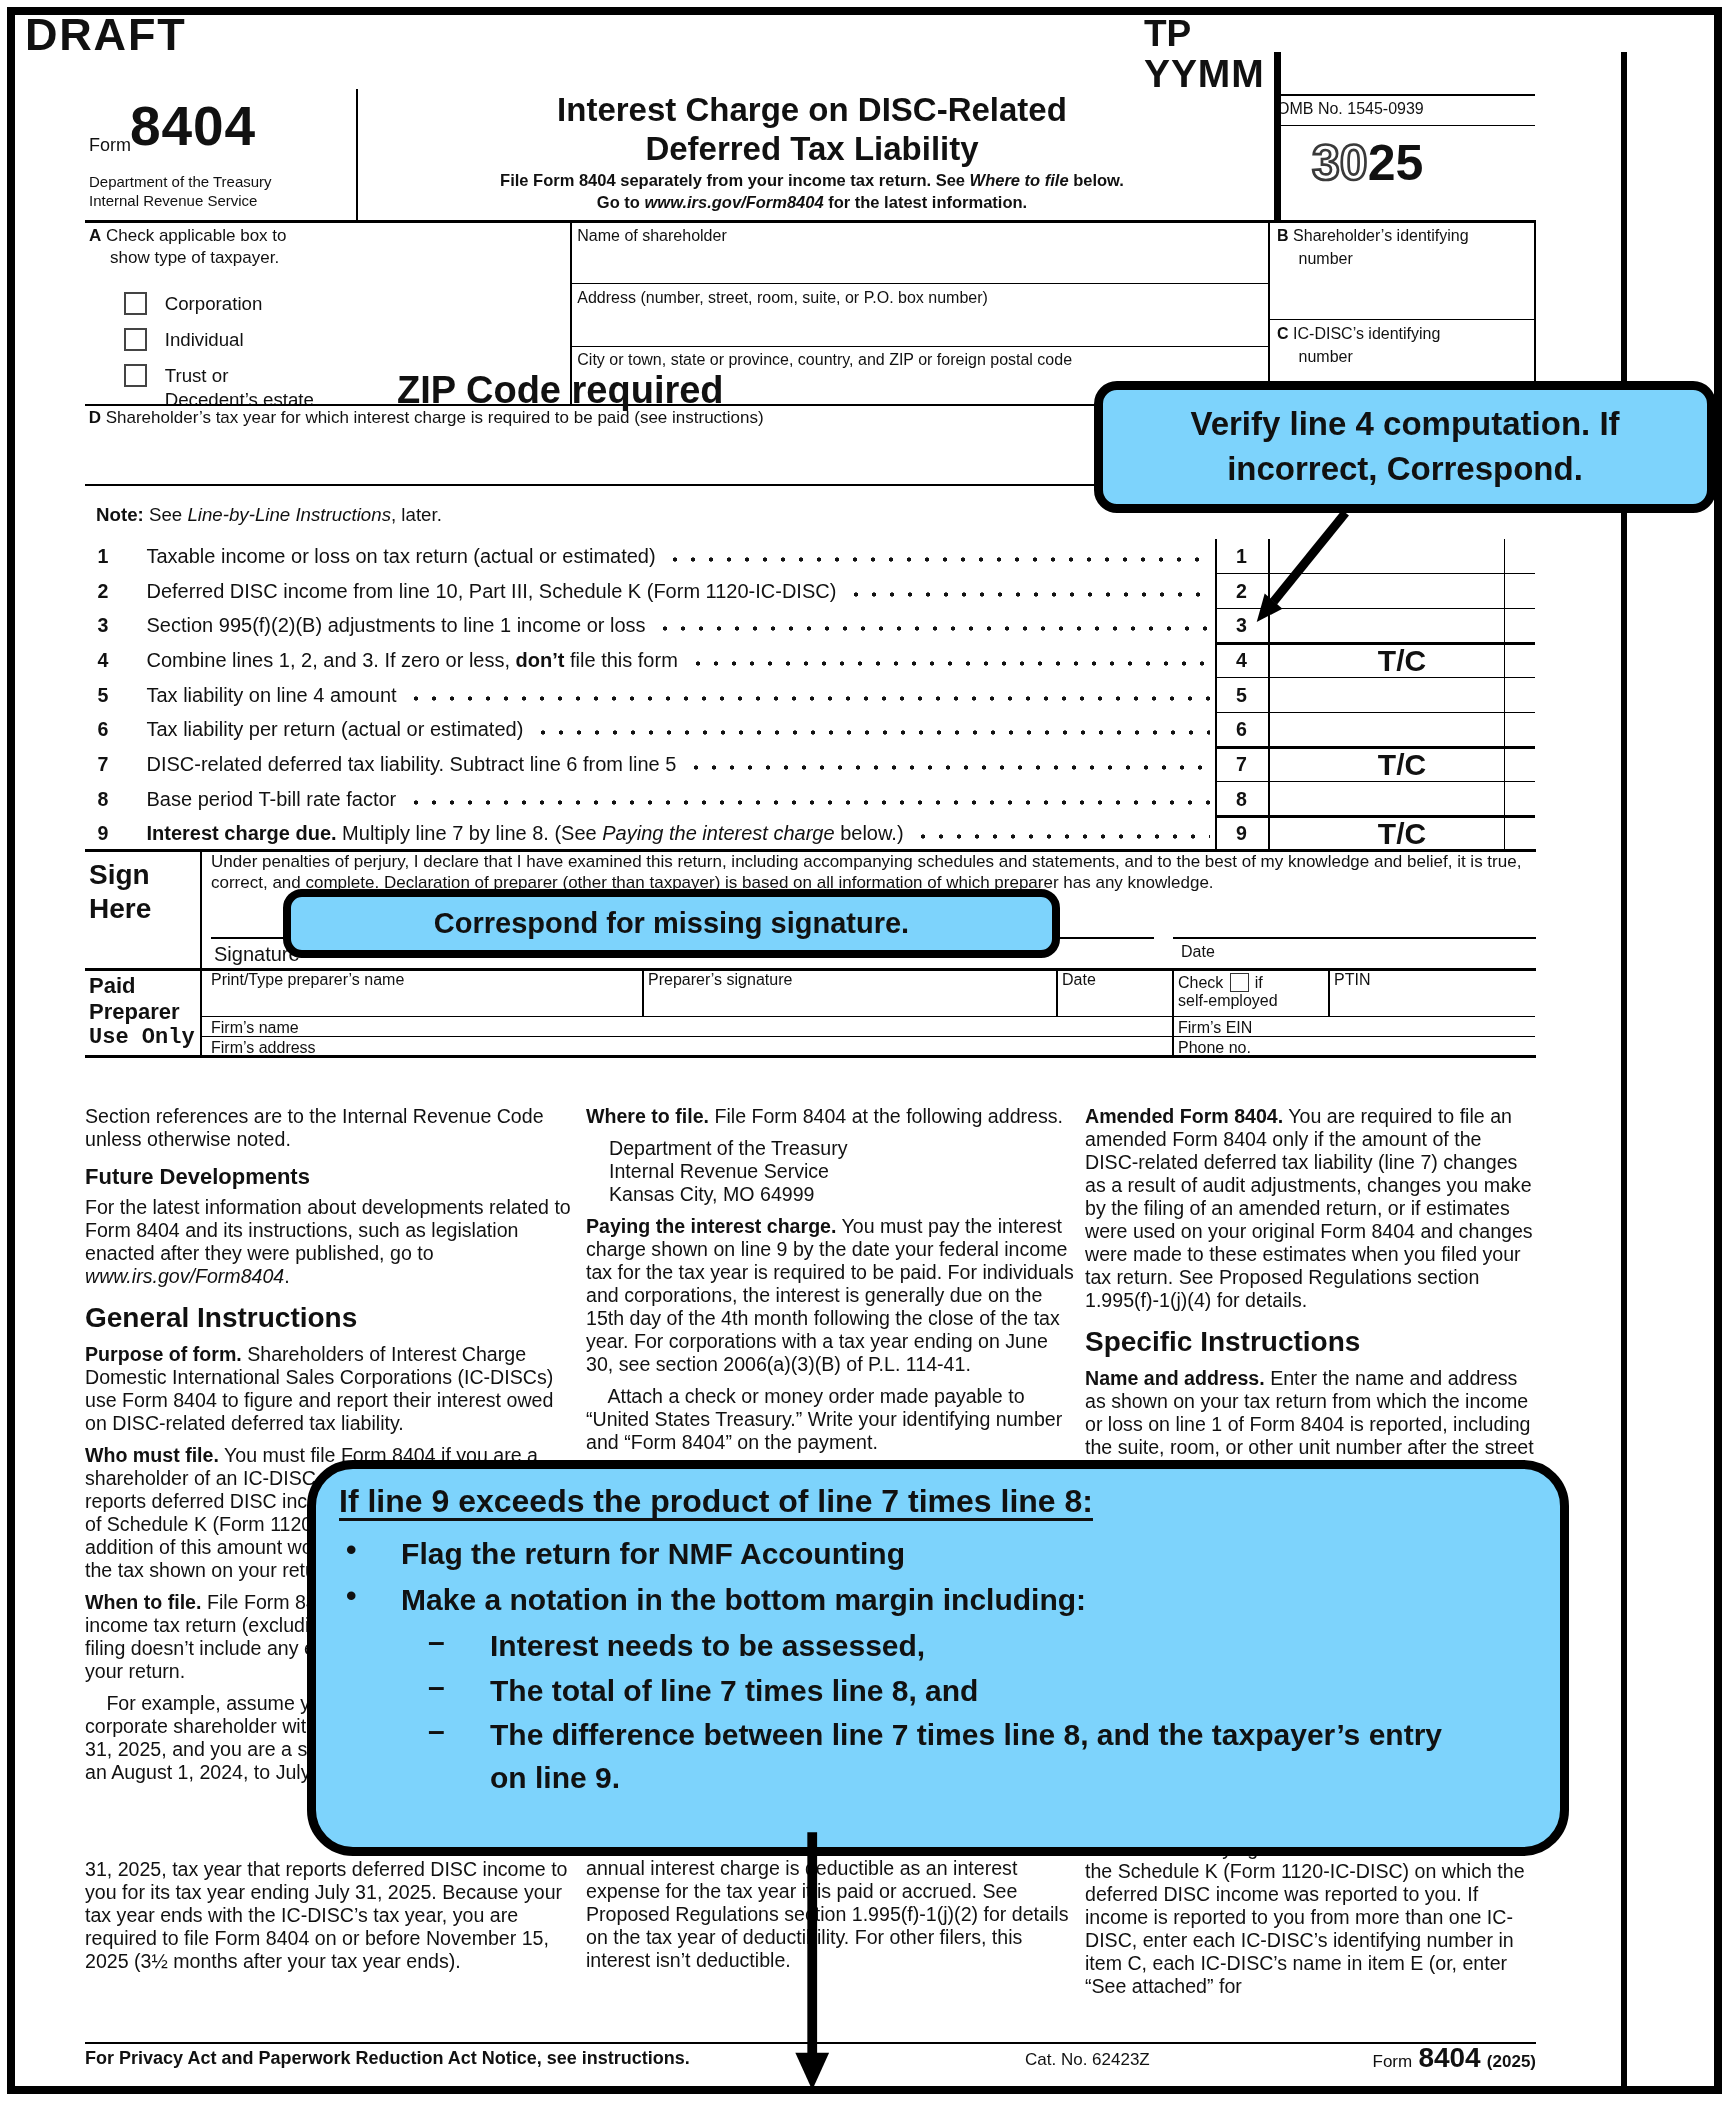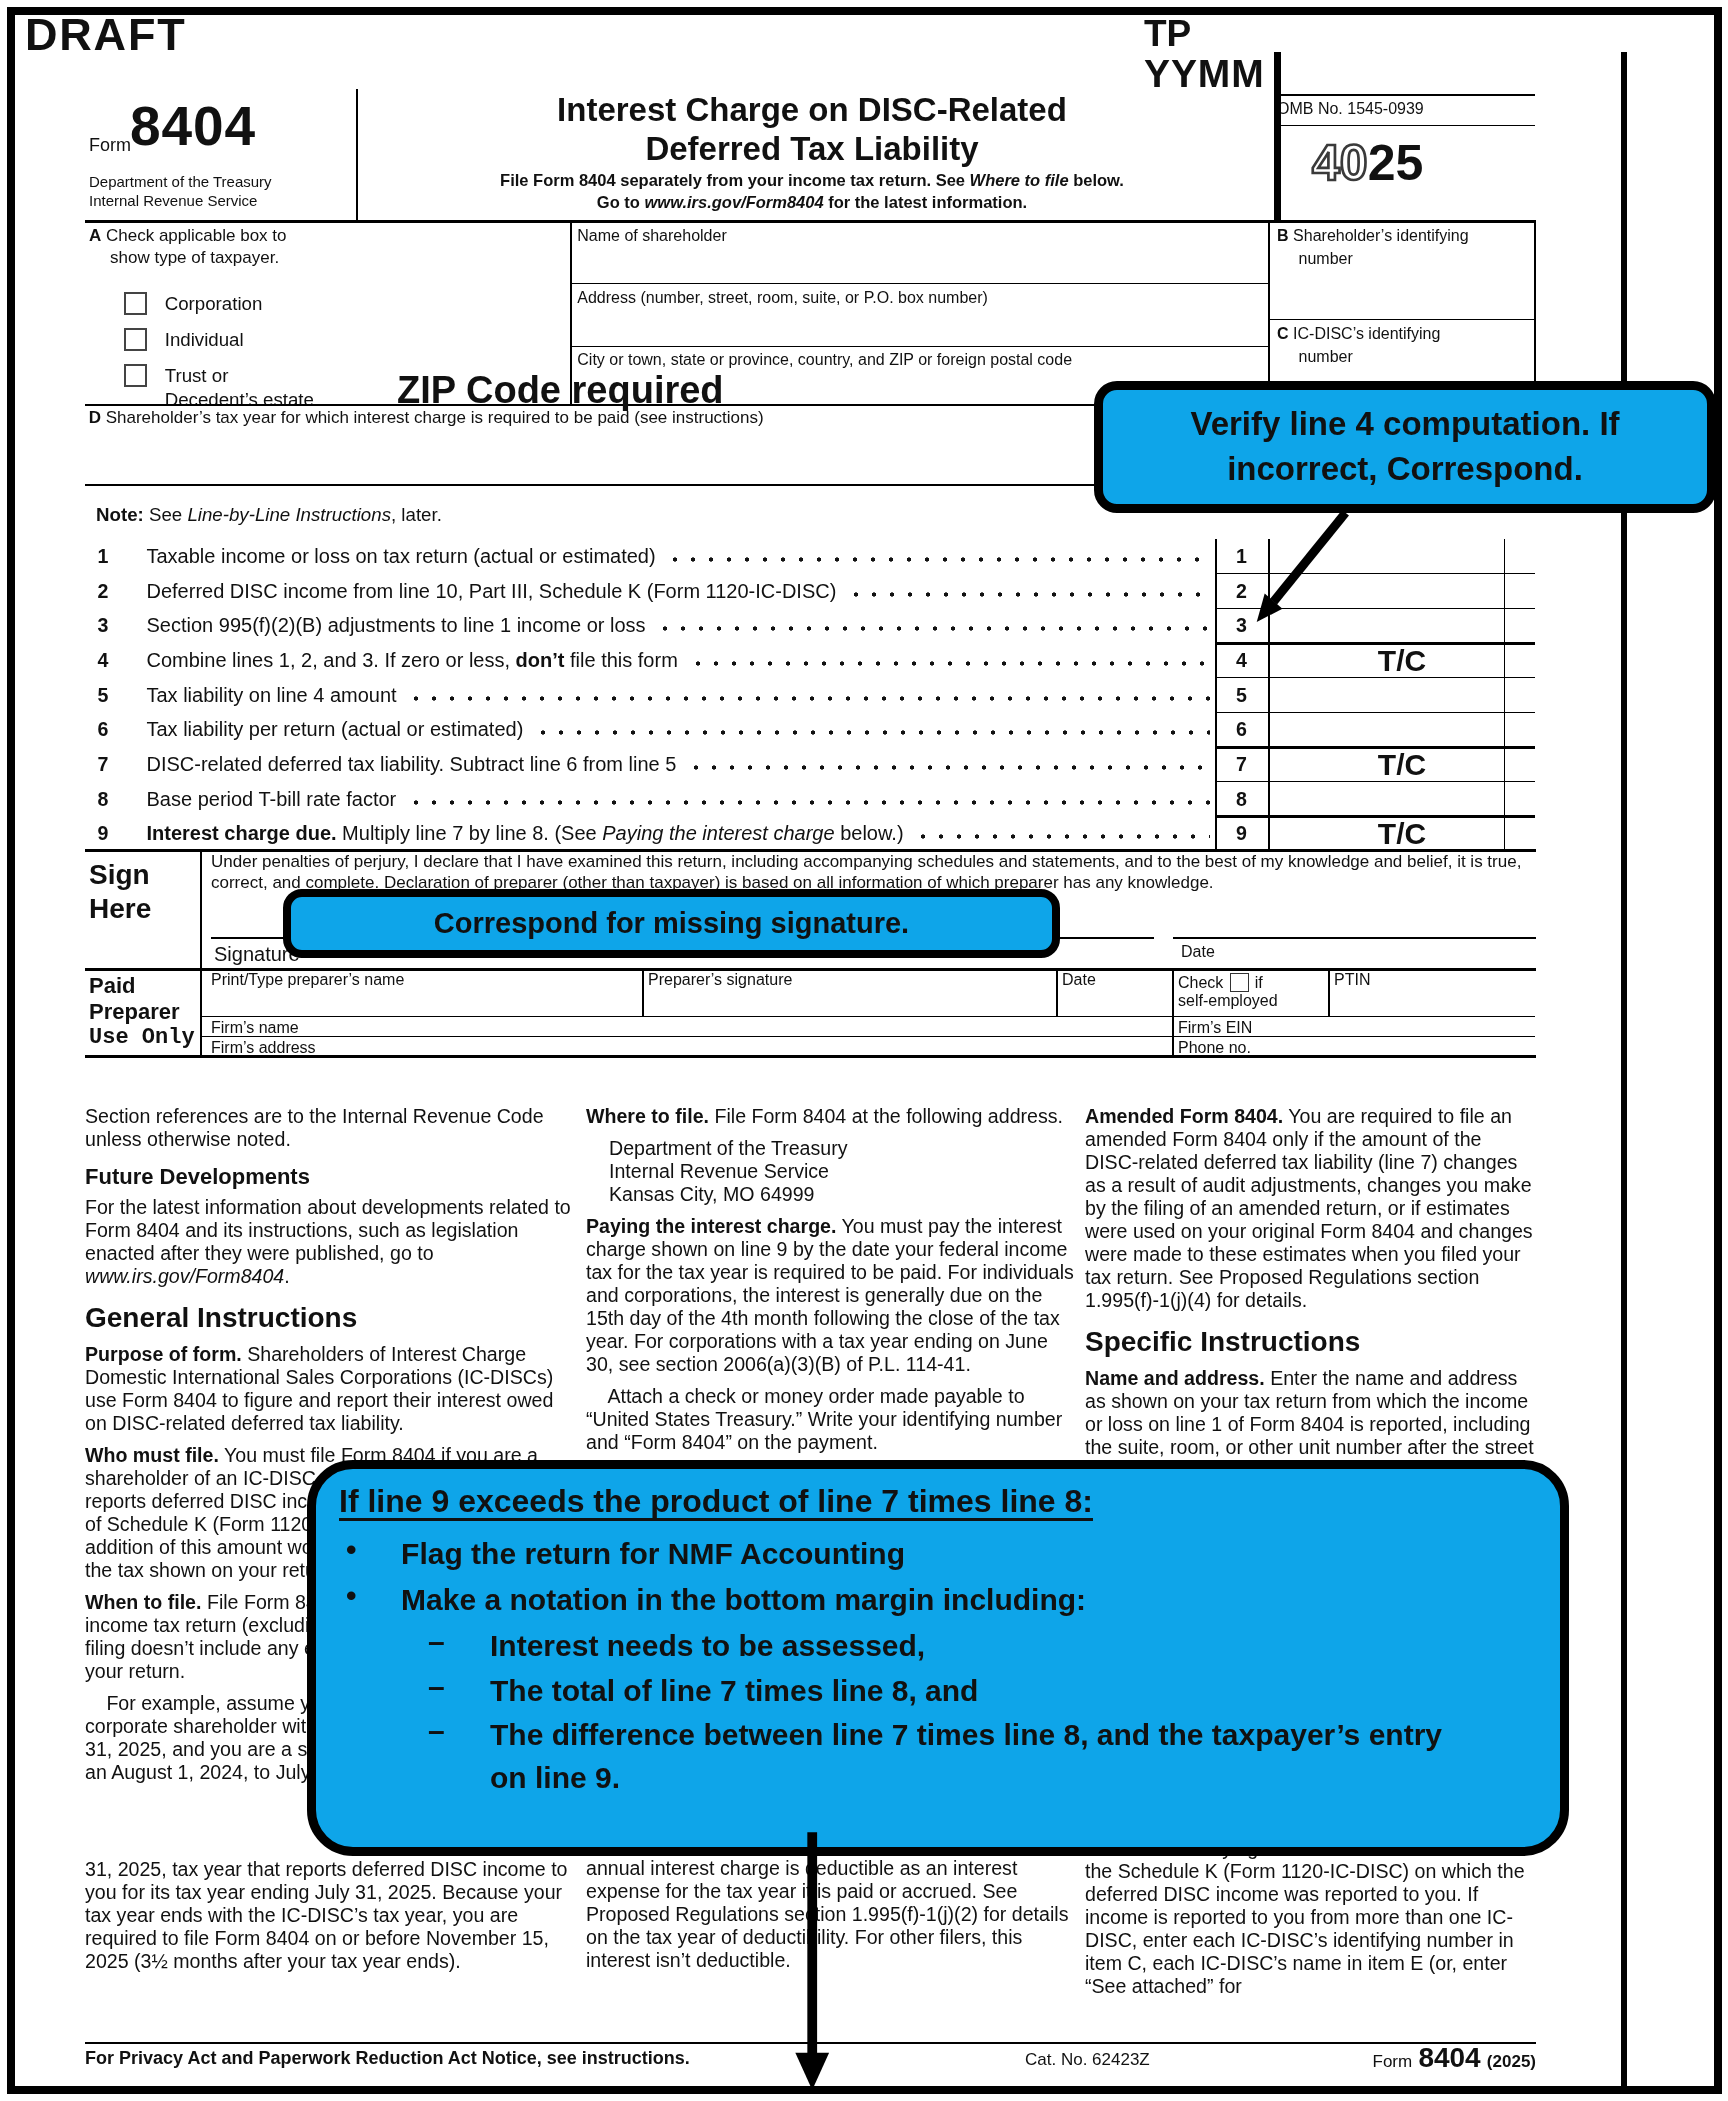--- a/index.html
+++ b/index.html
@@ -49,21 +49,21 @@
   #here-word{left:89px;top:893px;font-size:28px;font-weight:bold;}
   #perjury{left:211px;top:852px;width:1321px;font-size:17px;line-height:20.5px;}
   #sig-label{left:214px;top:943px;font-size:20px;}
   #sigdate-label{left:1181px;top:943px;font-size:16px;}
   #paid-word{left:89px;top:973px;font-size:22px;font-weight:bold;}
   #preparer-word{left:89px;top:999px;font-size:22px;font-weight:bold;}
   #useonly-word{left:89px;top:1025px;font-size:22px;font-weight:bold;font-family:Liberation Mono, monospace;}
   .prep-label{font-size:16px;}
   .mini-box{display:inline-block;width:17px;height:17px;border:1.8px solid #333;vertical-align:-3.6px;margin:0 6.2px;}
   
-  .callout{position:absolute;background:#0ea5e9;border:9px solid #000;z-index:5;}
+  .callout{position:absolute;background:#7dd3fc;border:9px solid #000;z-index:5;}
   #sig-callout{left:283px;top:889px;width:761px;height:53px;border-radius:19px;border-width:8px;
                display:flex;align-items:center;justify-content:center;font-size:29px;font-weight:bold;}
   #verify-callout{left:1094px;top:381px;width:604px;height:114px;border-radius:23px;
                   display:flex;flex-direction:column;align-items:center;justify-content:center;
                   font-size:33px;font-weight:bold;line-height:1.35;text-align:center;}
   #box-callout{left:307px;top:1460px;width:1198px;height:364px;border-radius:46px;border-width:9.8px;
                padding:14.3px 23px 0 23px;}
   #box-heading{font-size:32px;font-weight:bold;text-decoration:underline;text-decoration-thickness:2.7px;text-underline-offset:6.2px;margin-bottom:12.5px;}
   .b-row{display:flex;margin-bottom:3.6px;}
   .b-marker{width:55px;font-size:30px;font-weight:bold;flex:0 0 auto;padding-left:7.1px;}
@@ -100,21 +100,21 @@
   <span class="abs" id="form-word">Form</span>
   <span class="abs" id="form-number">8404</span>
   <span class="abs" id="agency1">Department of the Treasury</span>
   <span class="abs" id="agency2">Internal Revenue Service</span>
   <div class="abs title-line" id="title1">Interest Charge on DISC-Related</div>
   <div class="abs title-line" id="title2">Deferred Tax Liability</div>
   <div class="abs title-line" id="file-line">File Form 8404 separately from your income tax return. See <i>Where to file</i> below.</div>
   <div class="abs title-line" id="goto-line">Go to <i>www.irs.gov/Form8404</i> for the latest information.</div>
   <div class="abs" id="omb">OMB No. 1545-0939</div>
   <div class="abs" id="year">
-    <span id="year-outline">40</span>
+    <span id="year-outline">30</span>
       <span id="year-bold">25</span>
   </div>
 
   <div class="abs cell-label" style="left:89px;top:226px;font-size:17px;"><b>A</b> Check applicable box to</div>
   <div class="abs cell-label" style="left:110px;top:248px;font-size:17px;">show type of taxpayer.</div>
   <div class="cb-row" style="top:292px;">
     <span class="cb-box"></span>
     <span class="cb-label">Corporation</span>
   </div>
   <div class="cb-row" style="top:328px;">

